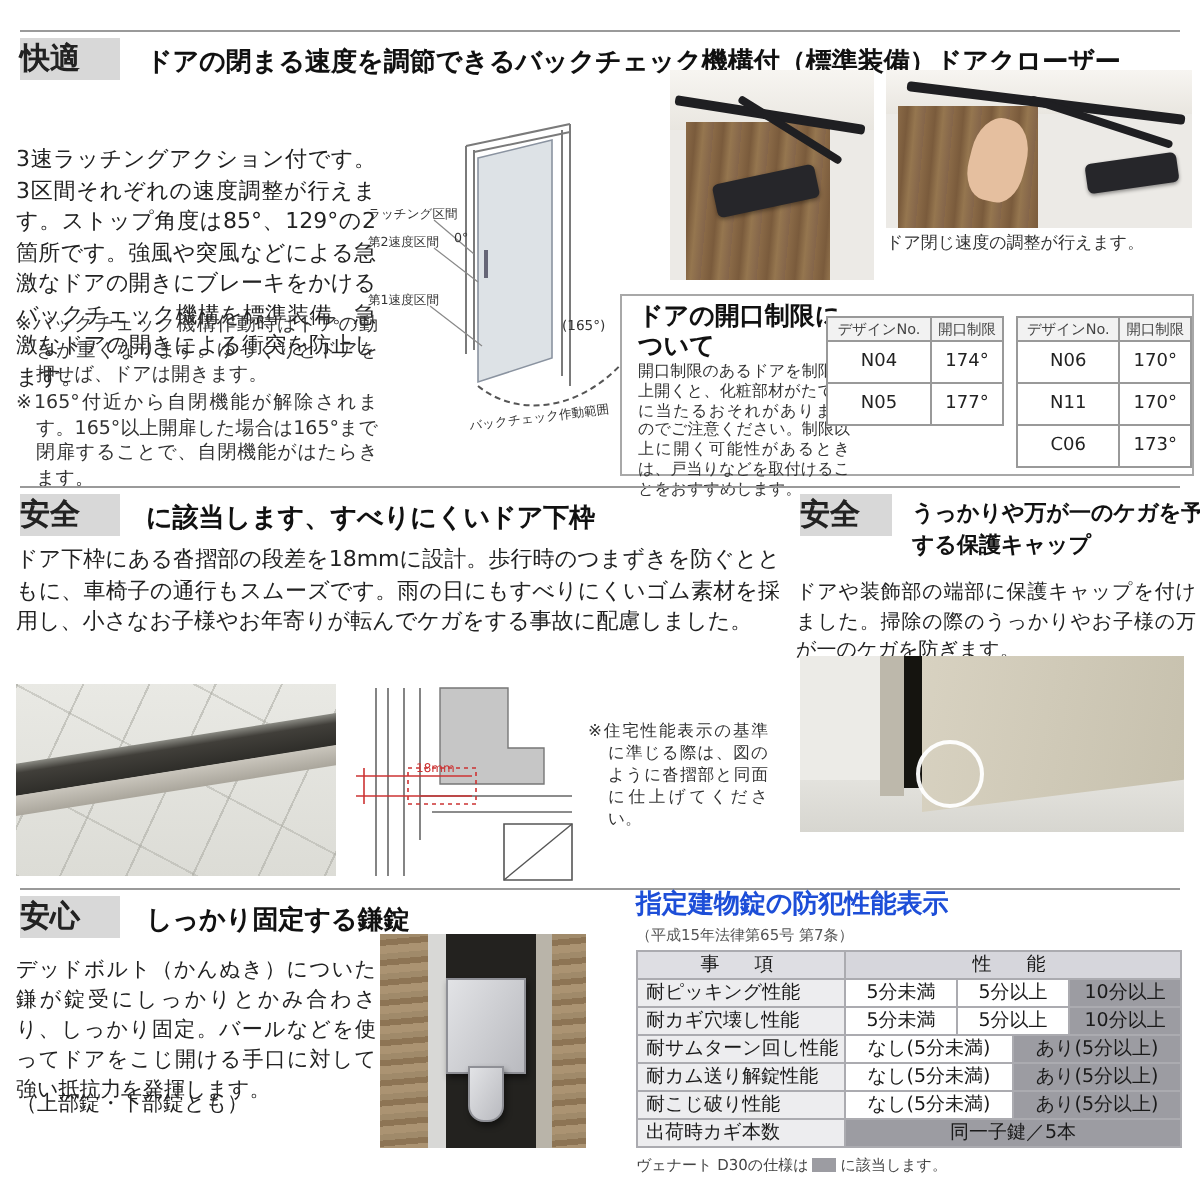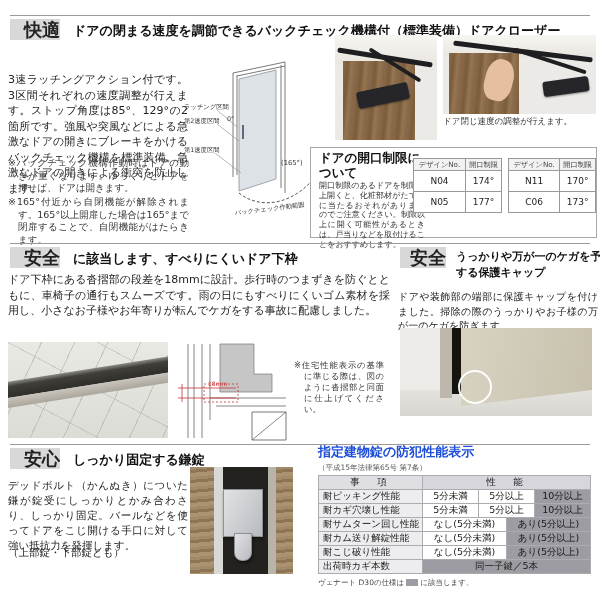--- a/index.html
+++ b/index.html
@@ -6,21 +6,21 @@
   html,body { background:#f4f4f4; }
   .stage{
     position:relative; width:600px; height:600px; background:#fff;
     font-family:"DejaVu Sans","Liberation Sans",sans-serif; color:#222;
     outline:1px solid #c9c9c9; overflow:hidden; margin:0 auto;
   }
   .abs{ position:absolute; }
   .rule{ position:absolute; height:1px; background:#9a9a9a; }
   .tag{
     position:absolute; background:#d8d8d8; color:#222; font-weight:bold;
-    font-size:18px; text-align:right; line-height:21px; height:21px; width:50px;
+    font-size:15px; text-align:left; line-height:21px; height:21px; width:50px;
   }
   .sec-title{ position:absolute; font-size:13px; font-weight:600; color:#111; white-space:nowrap; }
   .body-text{ position:absolute; font-size:11px; line-height:15.5px; color:#222; text-align:justify; }
   .note-text{ position:absolute; font-size:9.5px; line-height:12.5px; color:#333;
               padding-left:10px; text-indent:-10px; text-align:justify; }
   .caption{ position:absolute; font-size:8.5px; color:#333; }
 
   
   .limit-box{ position:absolute; left:310px; top:147px; width:287px; height:91px;
               border:1px solid #a8a8a8; background:#fff; }
@@ -150,20 +150,24 @@
     </tbody>
       </table>
 
     <table class="limit-table lt-right">
       <tbody>
           <tr>
         <th class="col-design">デザインNo.</th>
         <th class="col-limit">開口制限</th>
       </tr>
       <tr>
+        <td>N06</td>
+        <td>170°</td>
+      </tr>
+      <tr>
         <td>N11</td>
         <td>170°</td>
       </tr>
       <tr>
         <td>C06</td>
         <td>173°</td>
       </tr>
     </tbody>
       </table>
   </div>

